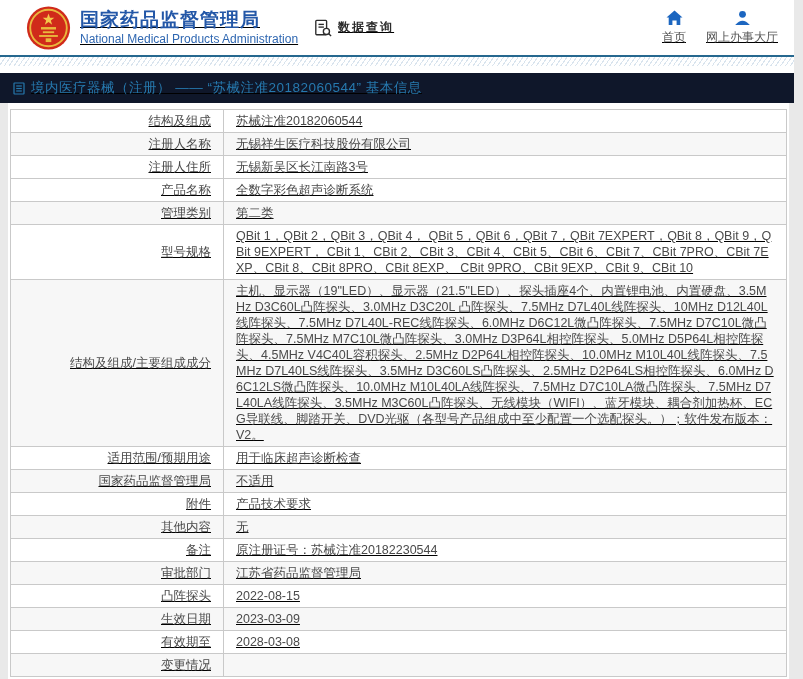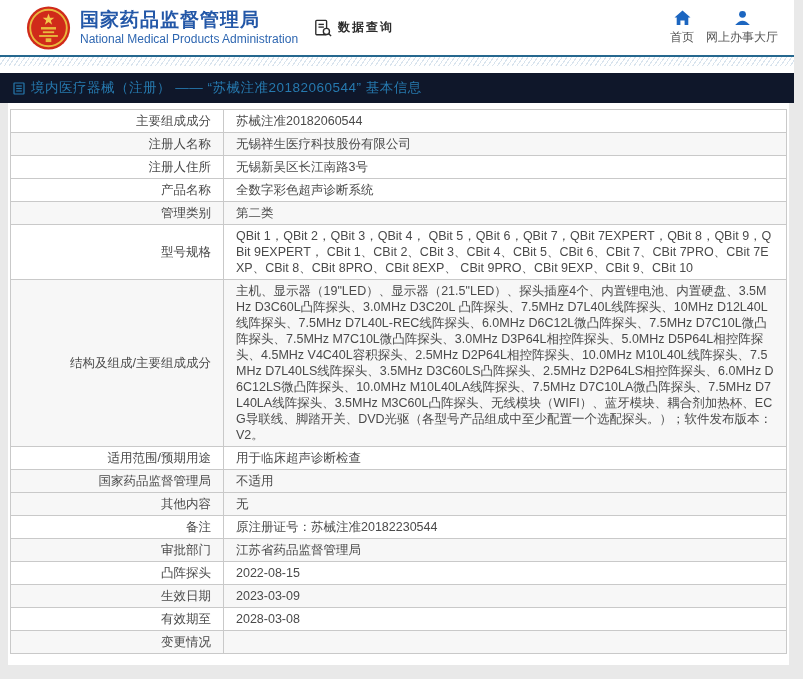--- a/index.html
+++ b/index.html
@@ -2,35 +2,35 @@
 <html><head>
 <meta charset="utf-8">
 <style>
   html,body{margin:0;padding:0;}
   body{
     width:803px;height:679px;overflow:hidden;
     background:#e9e9e9;
     font-family:"Liberation Sans","DejaVu Sans",sans-serif;
     -webkit-font-smoothing:antialiased;
   }
-  .page{width:794px;height:679px;position:relative;}
+  .page{width:794px;height:679px;position:relative;text-decoration:underline;}
 
   
   .site-header{
     height:55px;background:#ffffff;border-bottom:2px solid #26688f;
     display:flex;align-items:center;padding-left:26px;box-sizing:content-box;
   }
   .logo-wrap{display:flex;align-items:center;gap:9px;cursor:pointer;}
   .emblem svg{width:45px;height:46px;display:block;}
   .org-zh{font-size:19px;font-weight:bold;color:#2357a7;letter-spacing:1px;line-height:1.2;white-space:nowrap;}
   .org-en{font-size:12px;color:#2f67b1;margin-top:1px;white-space:nowrap;}
   .query{display:flex;align-items:center;gap:6px;margin-left:16px;
     color:#2b2b2b;font-size:12px;font-weight:600;letter-spacing:2px;cursor:pointer;}
   .query svg{width:18px;height:18px;display:block;}
-  .top-nav{margin-left:auto;display:flex;gap:12px;margin-right:16px;}
+  .top-nav{margin-left:auto;display:flex;gap:20px;margin-right:16px;}
   .nav-item{display:flex;flex-direction:column;align-items:center;gap:3px;
     font-size:12px;color:#555;cursor:pointer;white-space:nowrap;}
   .nav-item svg{width:17px;height:16px;display:block;}
 
   
   .hatch{height:9px;background-color:#ffffff;
     background-image:repeating-linear-gradient(125deg,#d9e4ee 0px,#d9e4ee 1px,transparent 1px,transparent 4px);}
   .gap-band{height:7px;background:#ffffff;}
   .title-bar{height:30px;background:#0f172a;display:flex;align-items:center;padding-left:13px;gap:6px;}
   .title-bar svg{width:12px;height:13px;display:block;}
@@ -121,21 +121,21 @@
   </div>
 
   <div class="content">
     <table class="info">
       <colgroup>
           <col style="width:213px">
           <col>
         </colgroup>
       <tbody>
           <tr>
-            <td class="label"><span>主要组成成分</span></td>
+            <td class="label"><span>结构及组成</span></td>
             <td class="value">苏械注准20182060544</td>
           </tr>
           <tr class="alt">
             <td class="label"><span>注册人名称</span></td>
             <td class="value">无锡祥生医疗科技股份有限公司</td>
           </tr>
           <tr>
             <td class="label"><span>注册人住所</span></td>
             <td class="value">无锡新吴区长江南路3号</td>
           </tr>
@@ -155,20 +155,24 @@
             <td class="label"><span>结构及组成/主要组成成分</span></td>
             <td class="value">主机、显示器（19"LED）、显示器（21.5"LED）、探头插座4个、内置锂电池、内置硬盘、3.5MHz D3C60L凸阵探头、3.0MHz D3C20L 凸阵探头、7.5MHz D7L40L线阵探头、10MHz D12L40L线阵探头、7.5MHz D7L40L-REC线阵探头、6.0MHz D6C12L微凸阵探头、7.5MHz D7C10L微凸阵探头、7.5MHz M7C10L微凸阵探头、3.0MHz D3P64L相控阵探头、5.0MHz D5P64L相控阵探头、4.5MHz V4C40L容积探头、2.5MHz D2P64L相控阵探头、10.0MHz M10L40L线阵探头、7.5MHz D7L40LS线阵探头、3.5MHz D3C60LS凸阵探头、2.5MHz D2P64LS相控阵探头、6.0MHz D6C12LS微凸阵探头、10.0MHz M10L40LA线阵探头、7.5MHz D7C10LA微凸阵探头、7.5MHz D7L40LA线阵探头、3.5MHz M3C60L凸阵探头、无线模块（WIFI）、蓝牙模块、耦合剂加热杯、ECG导联线、脚踏开关、DVD光驱（各型号产品组成中至少配置一个选配探头。）；软件发布版本：V2。</td>
           </tr>
           <tr>
             <td class="label"><span>适用范围/预期用途</span></td>
             <td class="value">用于临床超声诊断检查</td>
           </tr>
           <tr class="alt">
             <td class="label"><span>国家药品监督管理局</span></td>
             <td class="value">不适用</td>
+          </tr>
+          <tr>
+            <td class="label"><span>附件</span></td>
+            <td class="value">产品技术要求</td>
           </tr>
           <tr class="alt">
             <td class="label"><span>其他内容</span></td>
             <td class="value">无</td>
           </tr>
           <tr>
             <td class="label"><span>备注</span></td>
             <td class="value">原注册证号：苏械注准20182230544</td>
           </tr>
           <tr class="alt">

